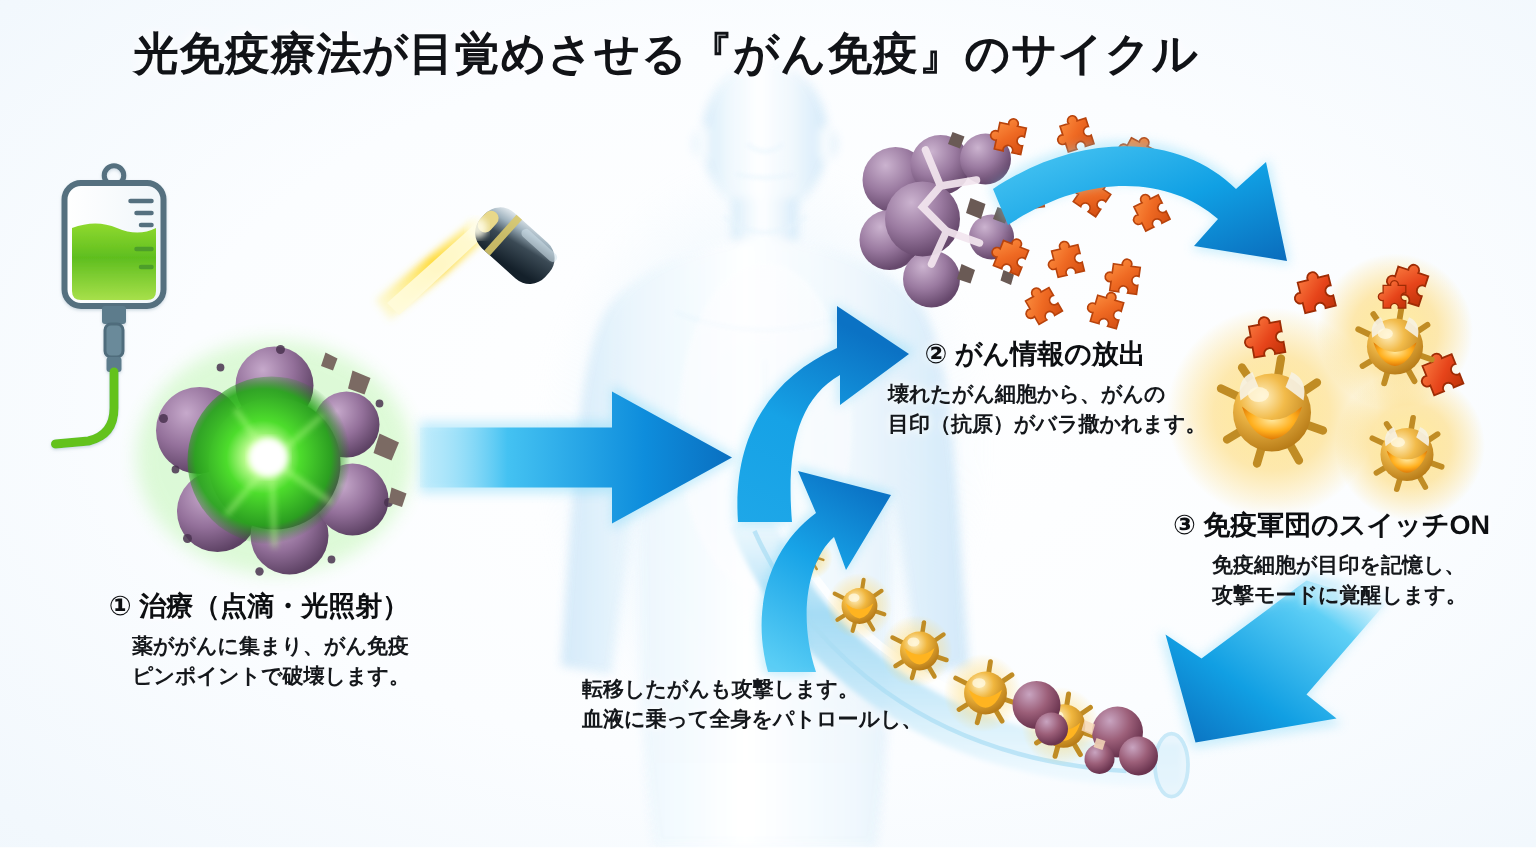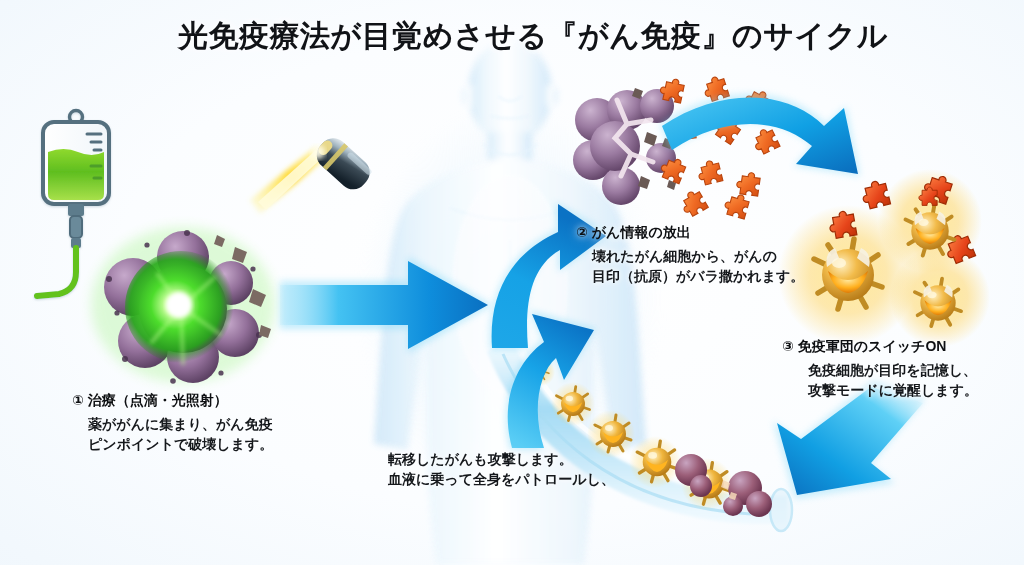--- a/index.html
+++ b/index.html
@@ -16,31 +16,32 @@
   
   .body-wrap{position:absolute;left:0;top:0;width:1024px;height:565px;}
   .silhouette{position:absolute;left:330px;top:40px;width:360px;height:525px;opacity:.95;}
   .glowfield{
     position:absolute;left:300px;top:30px;width:420px;height:540px;
     background:radial-gradient(closest-side,rgba(222,240,252,.85),rgba(255,255,255,0) 72%);
     filter:blur(6px);
   }
   
   .title{
-    position:absolute;left:0;top:16px;width:888px;text-align:right;
+    position:absolute;left:0;top:16px;width:888px;text-align:center;
     font-size:30px;font-weight:700;color:#111317;letter-spacing:.5px;
     text-shadow:0 0 8px rgba(255,255,255,.95),0 0 16px rgba(255,255,255,.8);
     white-space:nowrap;
   }
   
   .cap{position:absolute;}
   .cap .hd{
-    font-size:14px;font-weight:700;color:#0d0f12;white-space:nowrap;
+    font-size:18px;font-weight:700;color:#0d0f12;white-space:nowrap;
     text-shadow:0 0 6px rgba(255,255,255,.95),0 0 12px rgba(255,255,255,.85);
     margin-bottom:5px;
+    text-align:center;
   }
   .cap .ln{
     font-size:14px;font-weight:700;color:#15181c;white-space:nowrap;line-height:1.42;
     text-shadow:0 0 5px rgba(255,255,255,.95),0 0 10px rgba(255,255,255,.8);
   }
   .cap.ind .ln{padding-left:16px;}
   .cap.ind2 .ln{padding-left:26px;}
   #cap1{left:72px;top:392px;}
   #cap2{left:576px;top:224px;}
   #cap3{left:782px;top:338px;}

